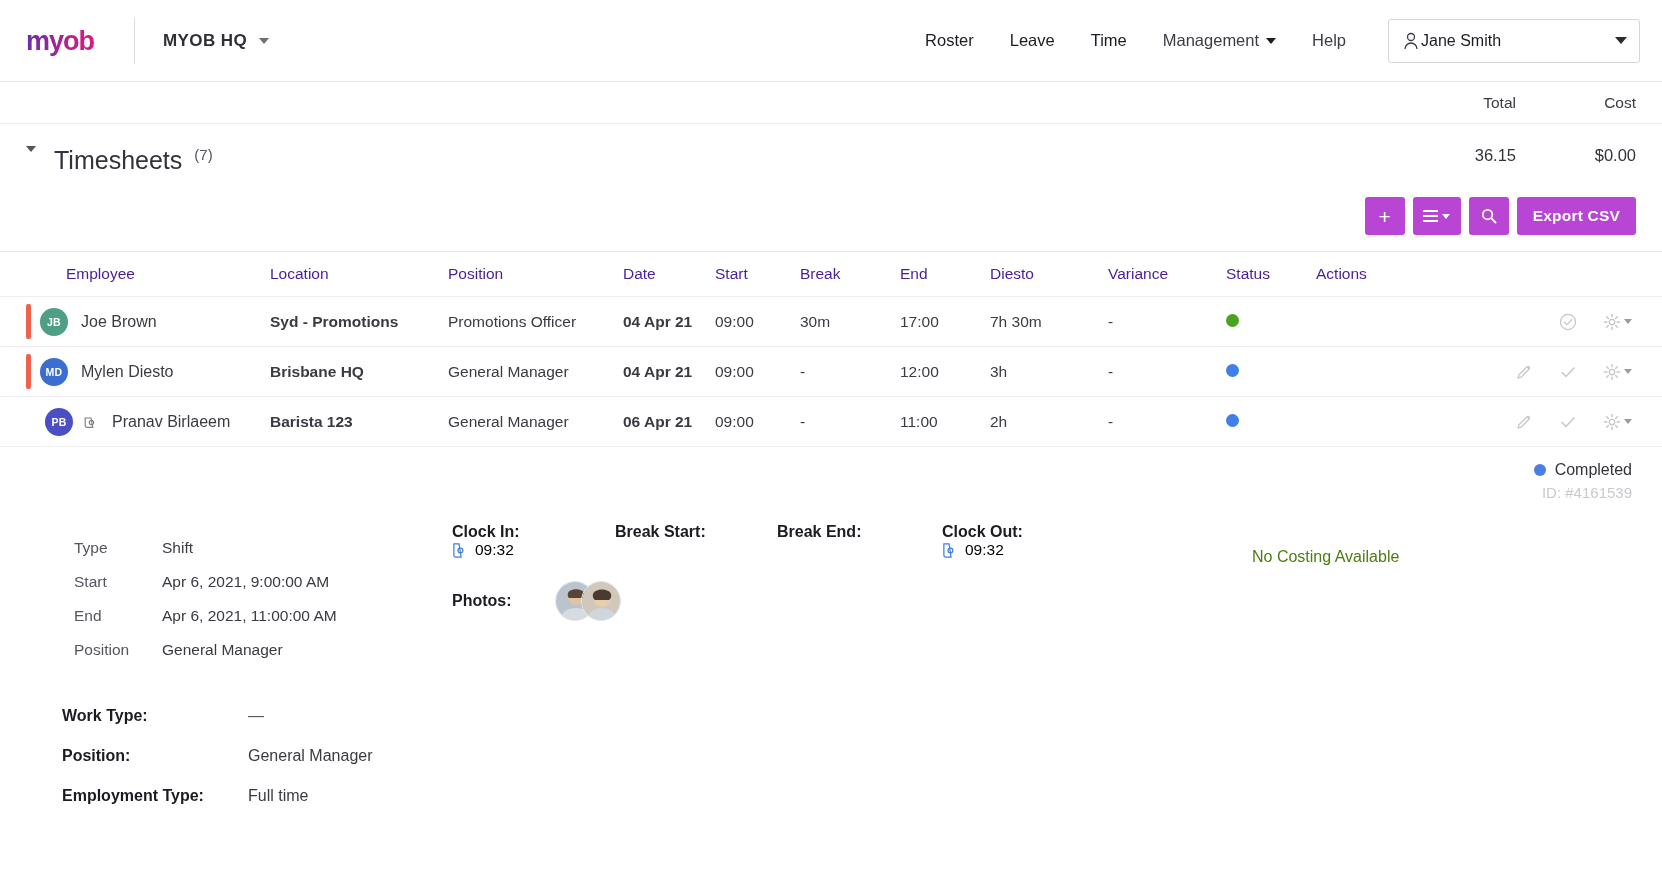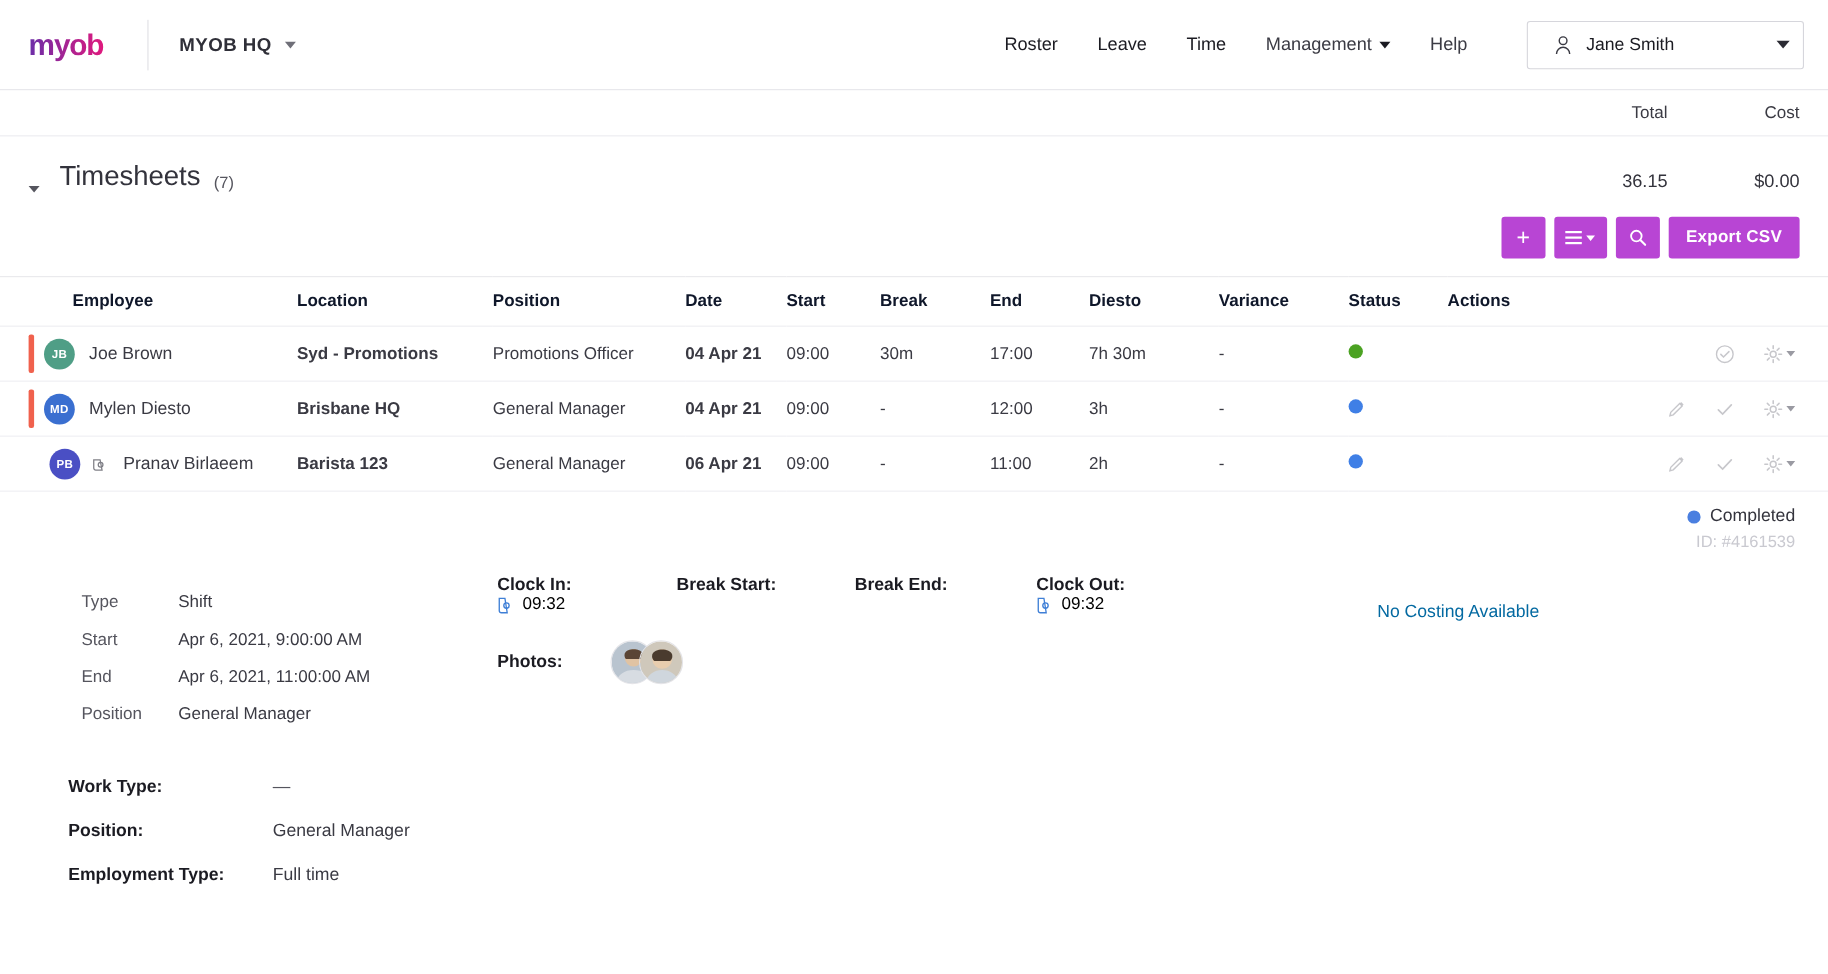--- a/index.html
+++ b/index.html
@@ -43,24 +43,24 @@
     padding: 10px 18px; white-space: nowrap;
   }
   .nav a.muted { color: #3b3b44; }
   .nav .mgmt { display: inline-flex; align-items: center; gap: 7px; }
   .nav .mgmt .caret {
     width: 0; height: 0;
     border-left: 5px solid transparent; border-right: 5px solid transparent;
     border-top: 6px solid #1b1b22;
   }
   .userbox {
-    margin-left: 36px;
+    margin-left: 24px;
     width: 252px; height: 44px;
     border: 1px solid #d6d6dc; border-radius: 3px;
-    display: flex; align-items: center; padding: 0 12px 0 24px; gap: 13px;
+    display: flex; align-items: center; padding: 0 12px 0 14px; gap: 2px;
     background: #fff;
   }
   .userbox .uname { font-size: 16px; color: #1b1b22; }
   .userbox .sel-caret {
     margin-left: auto;
     width: 0; height: 0;
     border-left: 6px solid transparent; border-right: 6px solid transparent;
     border-top: 7px solid #2b2b33;
   }
   .person-ico { width:16px; height:18px; }
@@ -68,21 +68,21 @@
   
   .totals-strip {
     height: 42px; display: flex; align-items: center; justify-content: flex-end;
     padding-right: 26px; border-bottom: 1px solid #ececf0;
     font-size: 15.5px; color: #3a3a43;
   }
   .tcell { width: 120px; text-align: right; }
 
   
   .ts-head {
-    display: flex; align-items: flex-end;
+    display: flex; align-items: flex-start;
     padding: 22px 26px 18px 26px;
   }
   .ts-caret {
     width: 0; height: 0; margin-right: 18px;
     border-left: 5px solid transparent; border-right: 5px solid transparent;
     border-top: 6px solid #55555e;
   }
   .ts-title { font-size: 25px; color: #33333c; font-weight: normal; }
   .ts-count { font-size: 15px; color: #55555e; margin-left: 12px; }
   .ts-nums { margin-left: auto; display: flex; font-size: 16.5px; color: #33333c; }
@@ -107,22 +107,22 @@
   .lines i { display:block; width:15px; height:2px; background:#fff; }
   .btn .mini-caret {
     width: 0; height: 0; margin-left: 4px;
     border-left: 4px solid transparent; border-right: 4px solid transparent;
     border-top: 5px solid #fff;
   }
 
   
   .tbl { width: 100%; border-collapse: collapse; table-layout: fixed; }
   .tbl th {
-    text-align: left; font-weight: bold;
-    color: #0f172a; font-size: 15.5px;
+    text-align: left; font-weight: normal;
+    color: #4c1d95; font-size: 15.5px;
     padding: 13px 0 13px 0;
     border-top: 1px solid #e8e8ec;
     border-bottom: 1px solid #ededf1;
   }
   .tbl td {
     padding: 0; height: 49px; vertical-align: middle;
     font-size: 15.5px; color: #3a3a43;
     border-bottom: 1px solid #eeeef2;
   }
   .c-emp { width: 270px; padding-left: 26px !important; }
@@ -196,21 +196,21 @@
   .photos-row { display: flex; align-items: center; margin-top: 18px; gap: 43px; }
   .photos-lbl { font-weight: bold; font-size: 16px; color: #1b1b22; }
   .thumbs { position: relative; width: 66px; height: 40px; }
   .thumb {
     position: absolute; top: 0; width: 40px; height: 40px; border-radius: 50%;
     overflow: hidden; border: 1px solid #e4e4e8;
   }
   .thumb.t1 { left: 0; }
   .thumb.t2 { left: 26px; }
 
-  .no-cost { font-size: 16px; color: #0369a1; margin-top: 25px; }
+  .no-cost { font-size: 16px; color: #4d7c0f; margin-top: 25px; }
 
   .bottom-block { padding: 48px 0 0 36px; }
   .brow { display: flex; align-items: baseline; margin-bottom: 22px; }
   .brow .bk { width: 186px; font-weight: bold; font-size: 16px; color: #1b1b22; }
   .brow .bv { font-size: 16px; color: #3a3a43; }
   .brow .bv.dash { color: #55555e; }
 </style>
 </head>
 <body>
 

